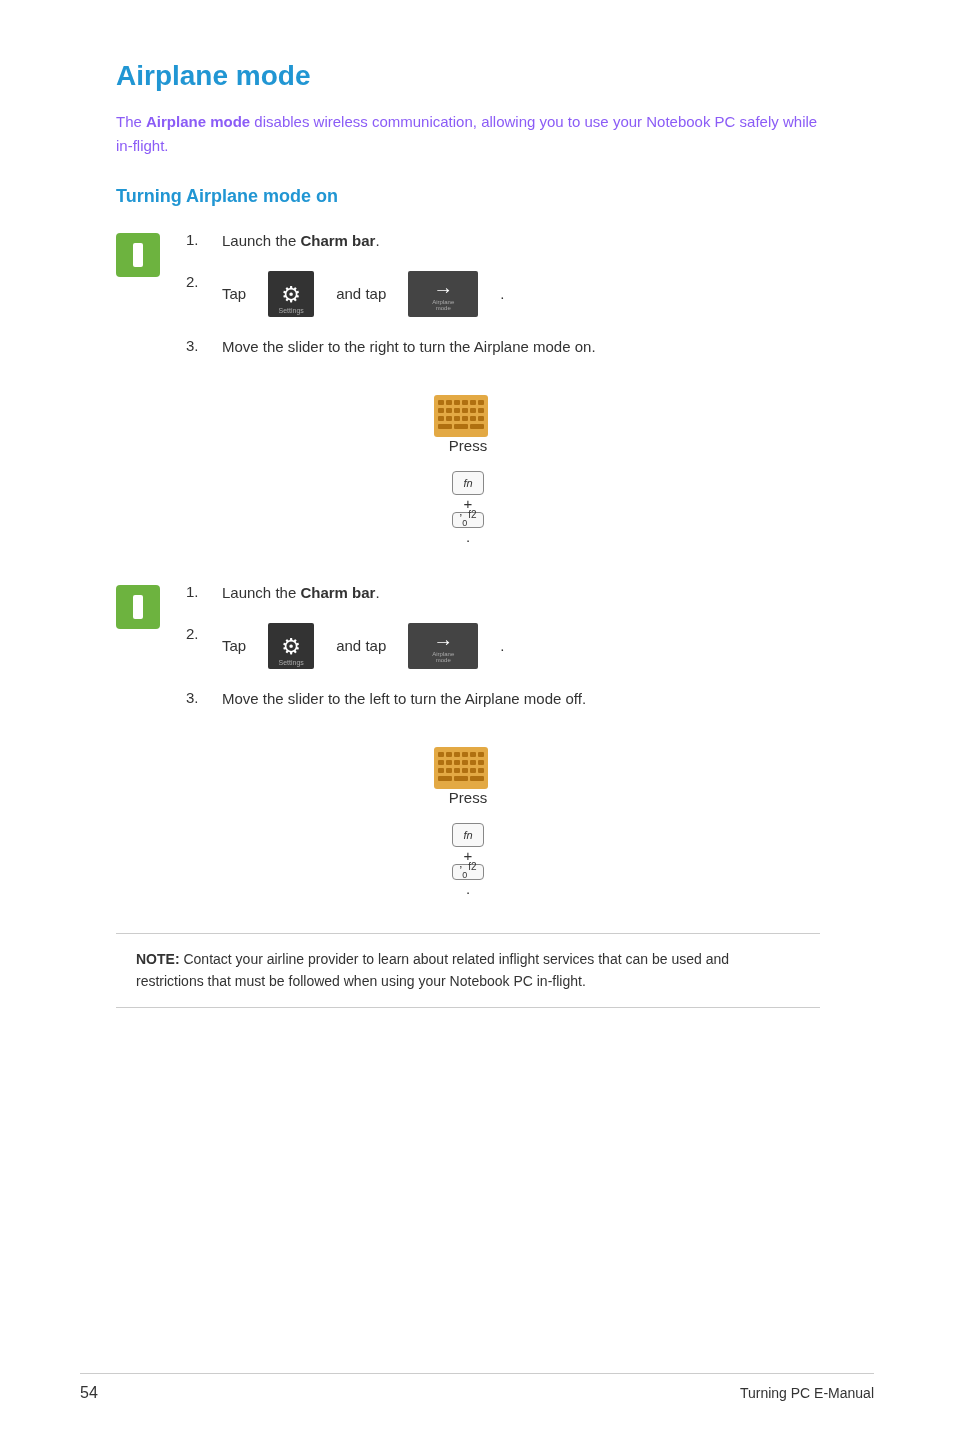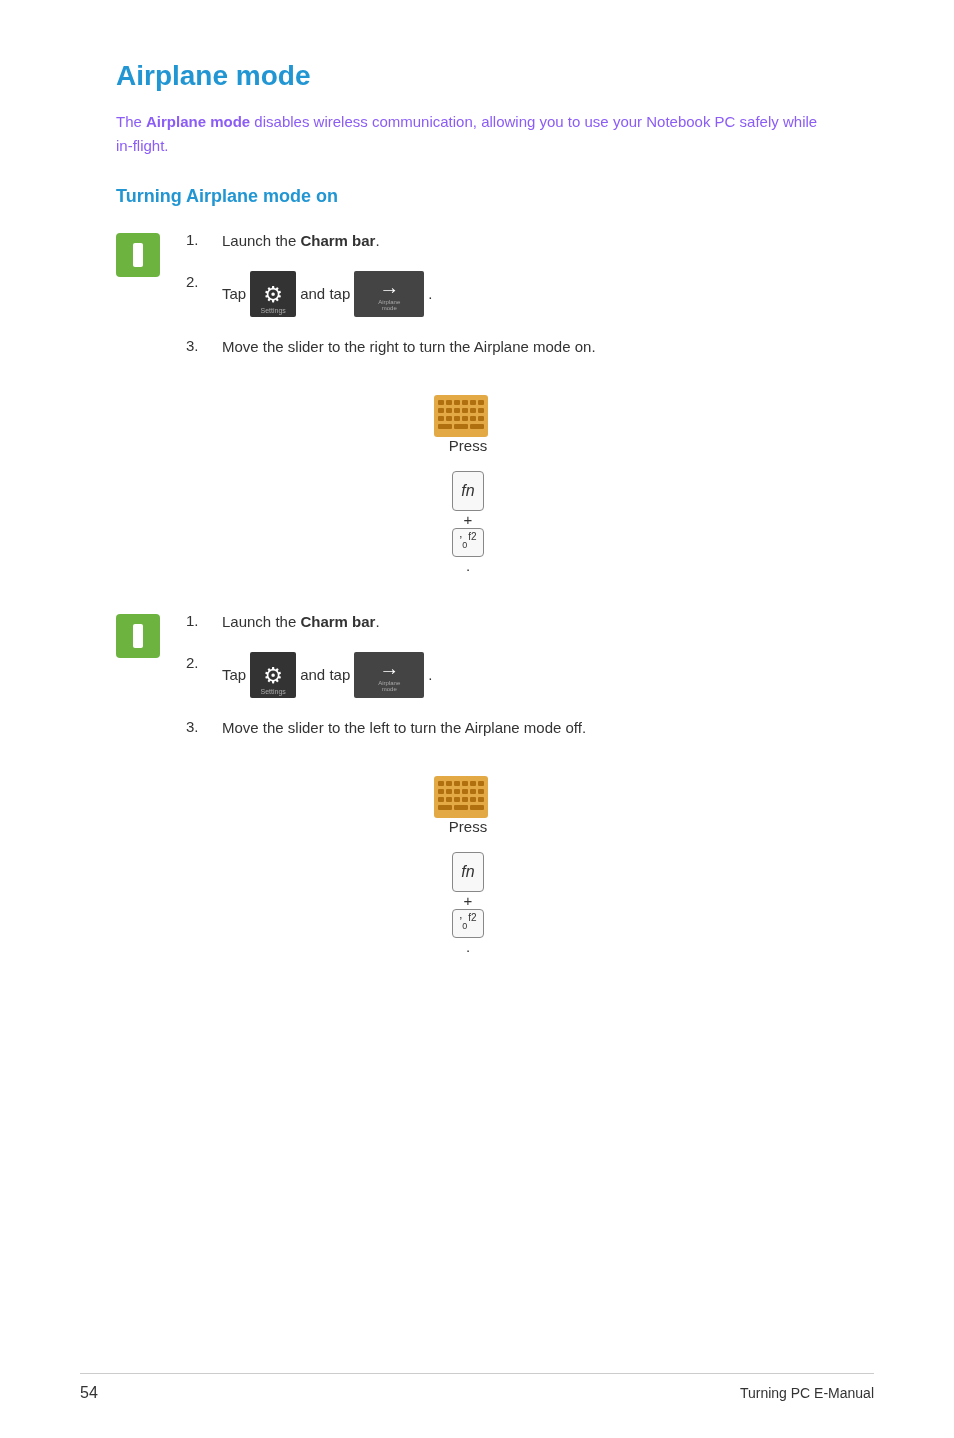--- a/index.html
+++ b/index.html
@@ -90,21 +90,21 @@
       line-height: 1.6;
       color: #333;
     }
     .step-content strong {
       font-weight: 700;
     }
     .step-inline {
       display: flex;
       align-items: center;
       flex-wrap: wrap;
-      gap: 4px;
+      gap: 22px;
     }
     
     .settings-box {
       display: inline-flex;
       flex-direction: column;
       align-items: center;
       justify-content: flex-end;
       width: 46px;
       height: 46px;
       background: #333;
@@ -164,38 +164,38 @@
       font-size: 15px;
       color: #333;
     }
     .key-box {
       display: inline-flex;
       align-items: center;
       justify-content: center;
       border: 1.5px solid #888;
       border-radius: 4px;
       padding: 2px 8px;
-      font-size: 16px;
+      font-size: 11px;
       font-style: italic;
       background: #f8f8f8;
       color: #333;
       min-width: 32px;
-      height: 40px;
+      height: 24px;
     }
     .key-box-combo {
       display: inline-flex;
       align-items: center;
       justify-content: center;
       border: 1.5px solid #888;
       border-radius: 4px;
       padding: 2px 6px;
       font-size: 12px;
       background: #f8f8f8;
       color: #333;
-      height: 29px;
+      height: 16px;
       position: relative;
     }
     .key-superscript {
       font-size: 10px;
       position: relative;
       top: -6px;
       margin-left: 1px;
     }
     .plus-sign {
       font-size: 15px;
@@ -417,19 +417,24 @@
       <span class="key-box">fn</span>
       <span class="plus-sign">+</span>
       <span class="key-box-combo">
         <span>ʼ<sub style="font-size:9px">0</sub></span>
         <span class="key-superscript">f2</span>
       </span>
       <span>.</span>
     </div>
   </div>
 
+  <div class="note-box">
+    <p class="note-text">
+      <strong>NOTE:</strong><span> Contact your airline provider to learn about related inflight services that can be used and restrictions that must be followed when using your Notebook PC in-flight.</span>
+    </p>
+  </div>
 
 </div>
 
 <div class="page-footer">
   <span class="footer-page-num">54</span>
   <span class="footer-title">Turning PC E-Manual</span>
 </div>
 
 </body></html>

